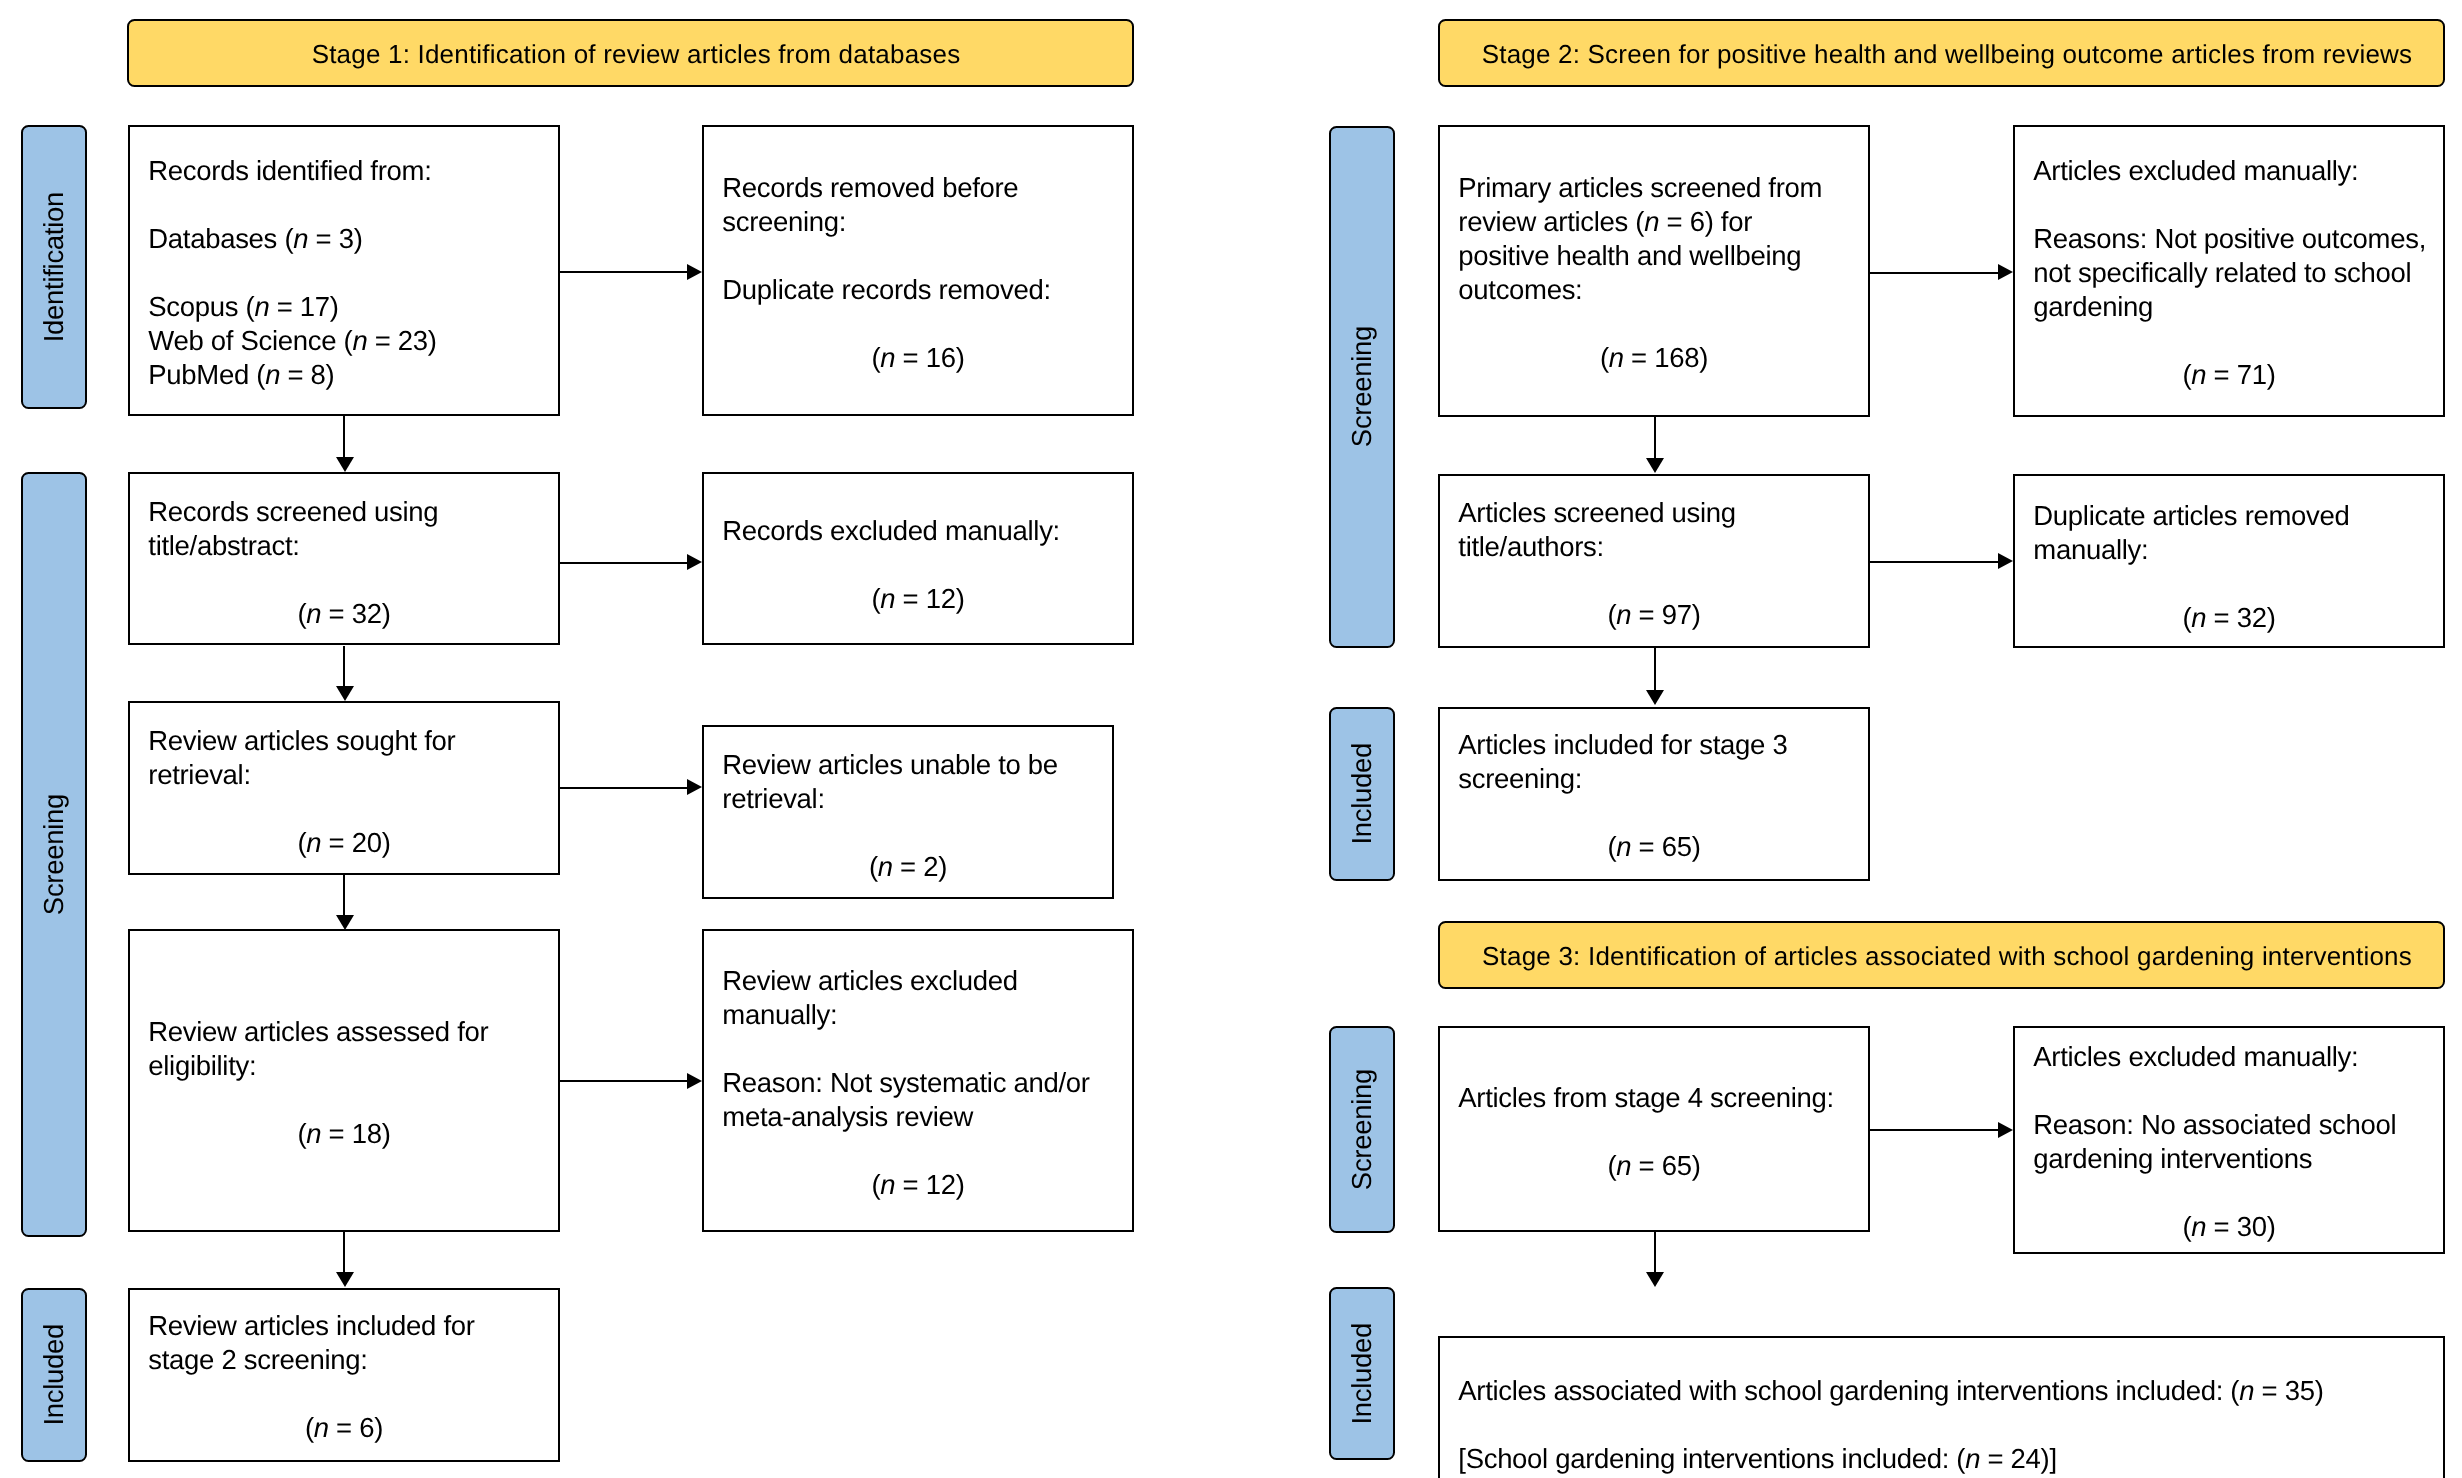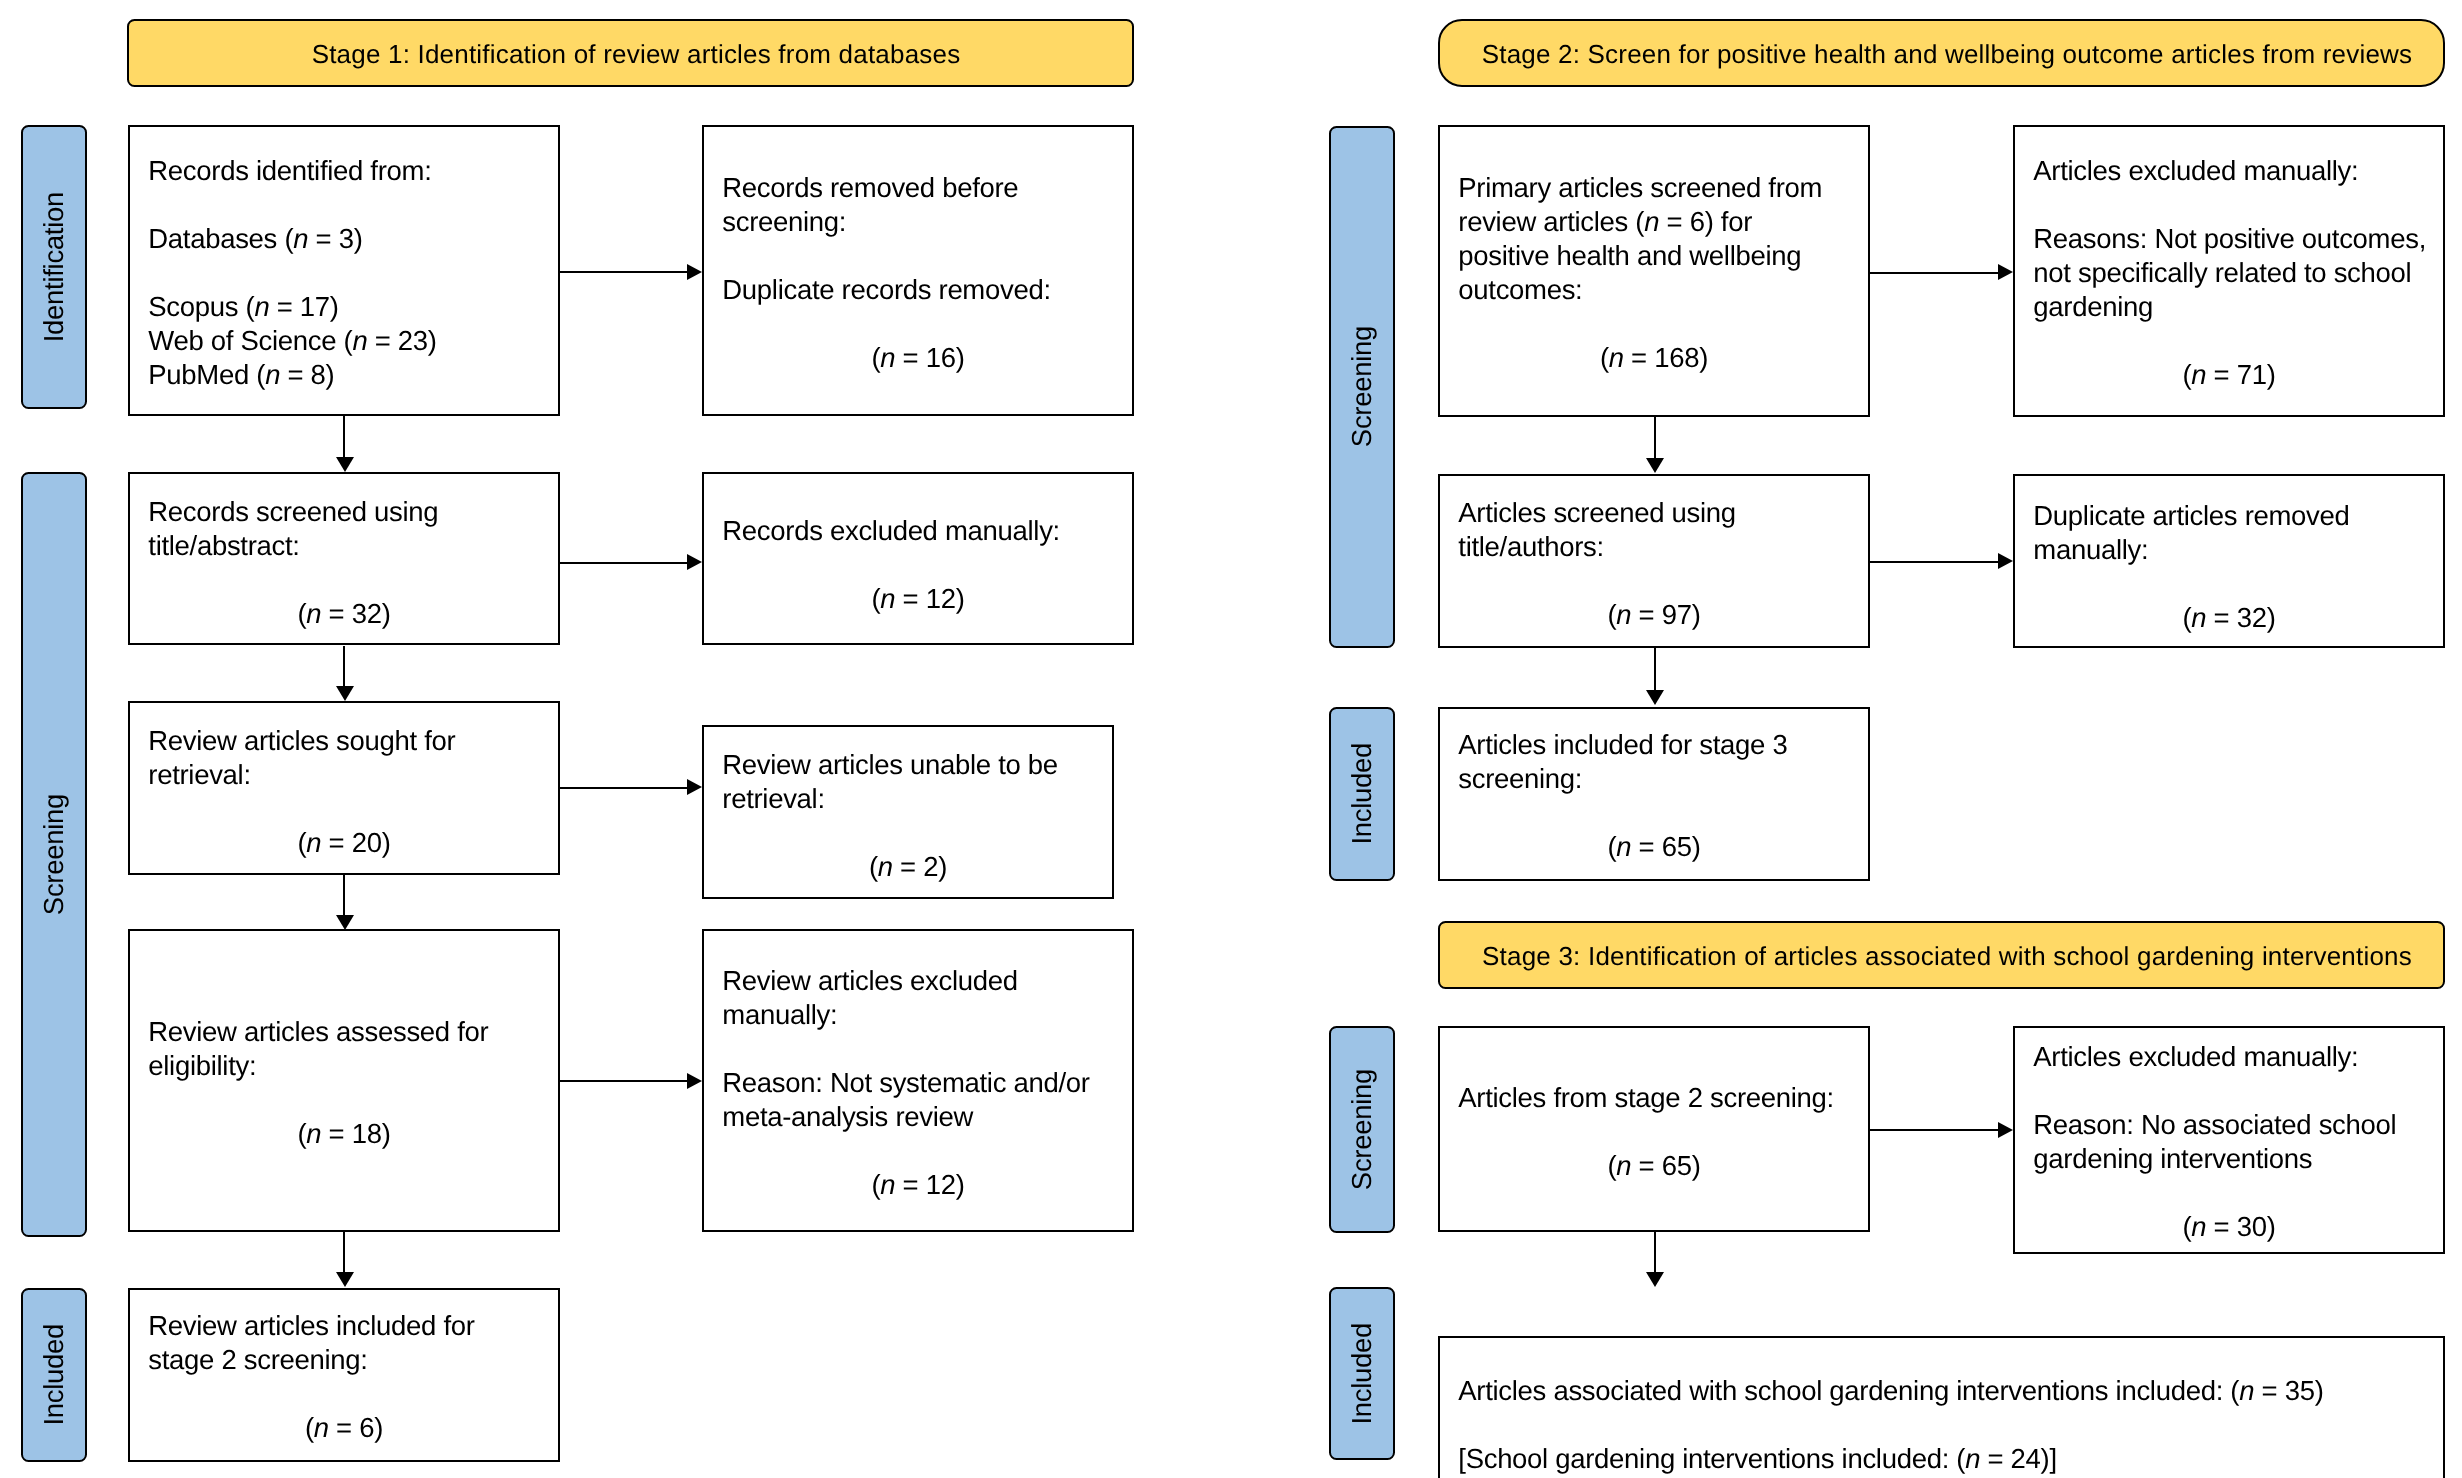--- a/index.html
+++ b/index.html
@@ -139,21 +139,21 @@
 <div class="hline" style="left:560px;top:787px;width:128px;"></div>
 <div class="ahr" style="left:687px;top:779px;"></div>
 <div class="vline" style="left:343px;top:875px;height:41px;"></div>
 <div class="ahd" style="left:336px;top:915px;"></div>
 
 <div class="hline" style="left:560px;top:1080px;width:128px;"></div>
 <div class="ahr" style="left:687px;top:1073px;"></div>
 <div class="vline" style="left:343px;top:1232px;height:42px;"></div>
 <div class="ahd" style="left:336px;top:1272px;"></div>
 
-<div class="banner" style="left:1438px;top:19px;width:1007px;height:68px;border-radius:24px;">
+<div class="banner" style="left:1438px;top:19px;width:1007px;height:68px;">
   <div class="lbl">Stage 2: Screen for positive health and wellbeing outcome articles from reviews</div>
 </div>
 <div class="banner" style="left:1438px;top:921px;width:1007px;height:68px;">
   <div class="lbl">Stage 3: Identification of articles associated with school gardening interventions</div>
 </div>
 
 <div class="phase" style="left:1329px;top:126px;width:66px;height:522px;">
   <div class="lbl">Screening</div>
 </div>
 <div class="phase" style="left:1329px;top:707px;width:66px;height:174px;">
@@ -206,21 +206,21 @@
 <div class="node" style="left:1438px;top:707px;width:432px;height:174px;">
   <div class="body">
       <div class="ln">Articles included for stage 3</div>
       <div class="ln">screening:</div>
       <div class="ln blank">&nbsp;</div>
       <div class="ln c">(<i class="n">n</i> = 65)</div>
     </div>
 </div>
 <div class="node" style="left:1438px;top:1026px;width:432px;height:206px;">
   <div class="body" style="--dy:1.1px">
-      <div class="ln">Articles from stage 2 screening:</div>
+      <div class="ln">Articles from stage 4 screening:</div>
       <div class="ln blank">&nbsp;</div>
       <div class="ln c">(<i class="n">n</i> = 65)</div>
     </div>
 </div>
 <div class="node" style="left:2013px;top:1026px;width:432px;height:228px;">
   <div class="body">
       <div class="ln">Articles excluded manually:</div>
       <div class="ln blank">&nbsp;</div>
       <div class="ln">Reason: No associated school</div>
       <div class="ln">gardening interventions</div>

